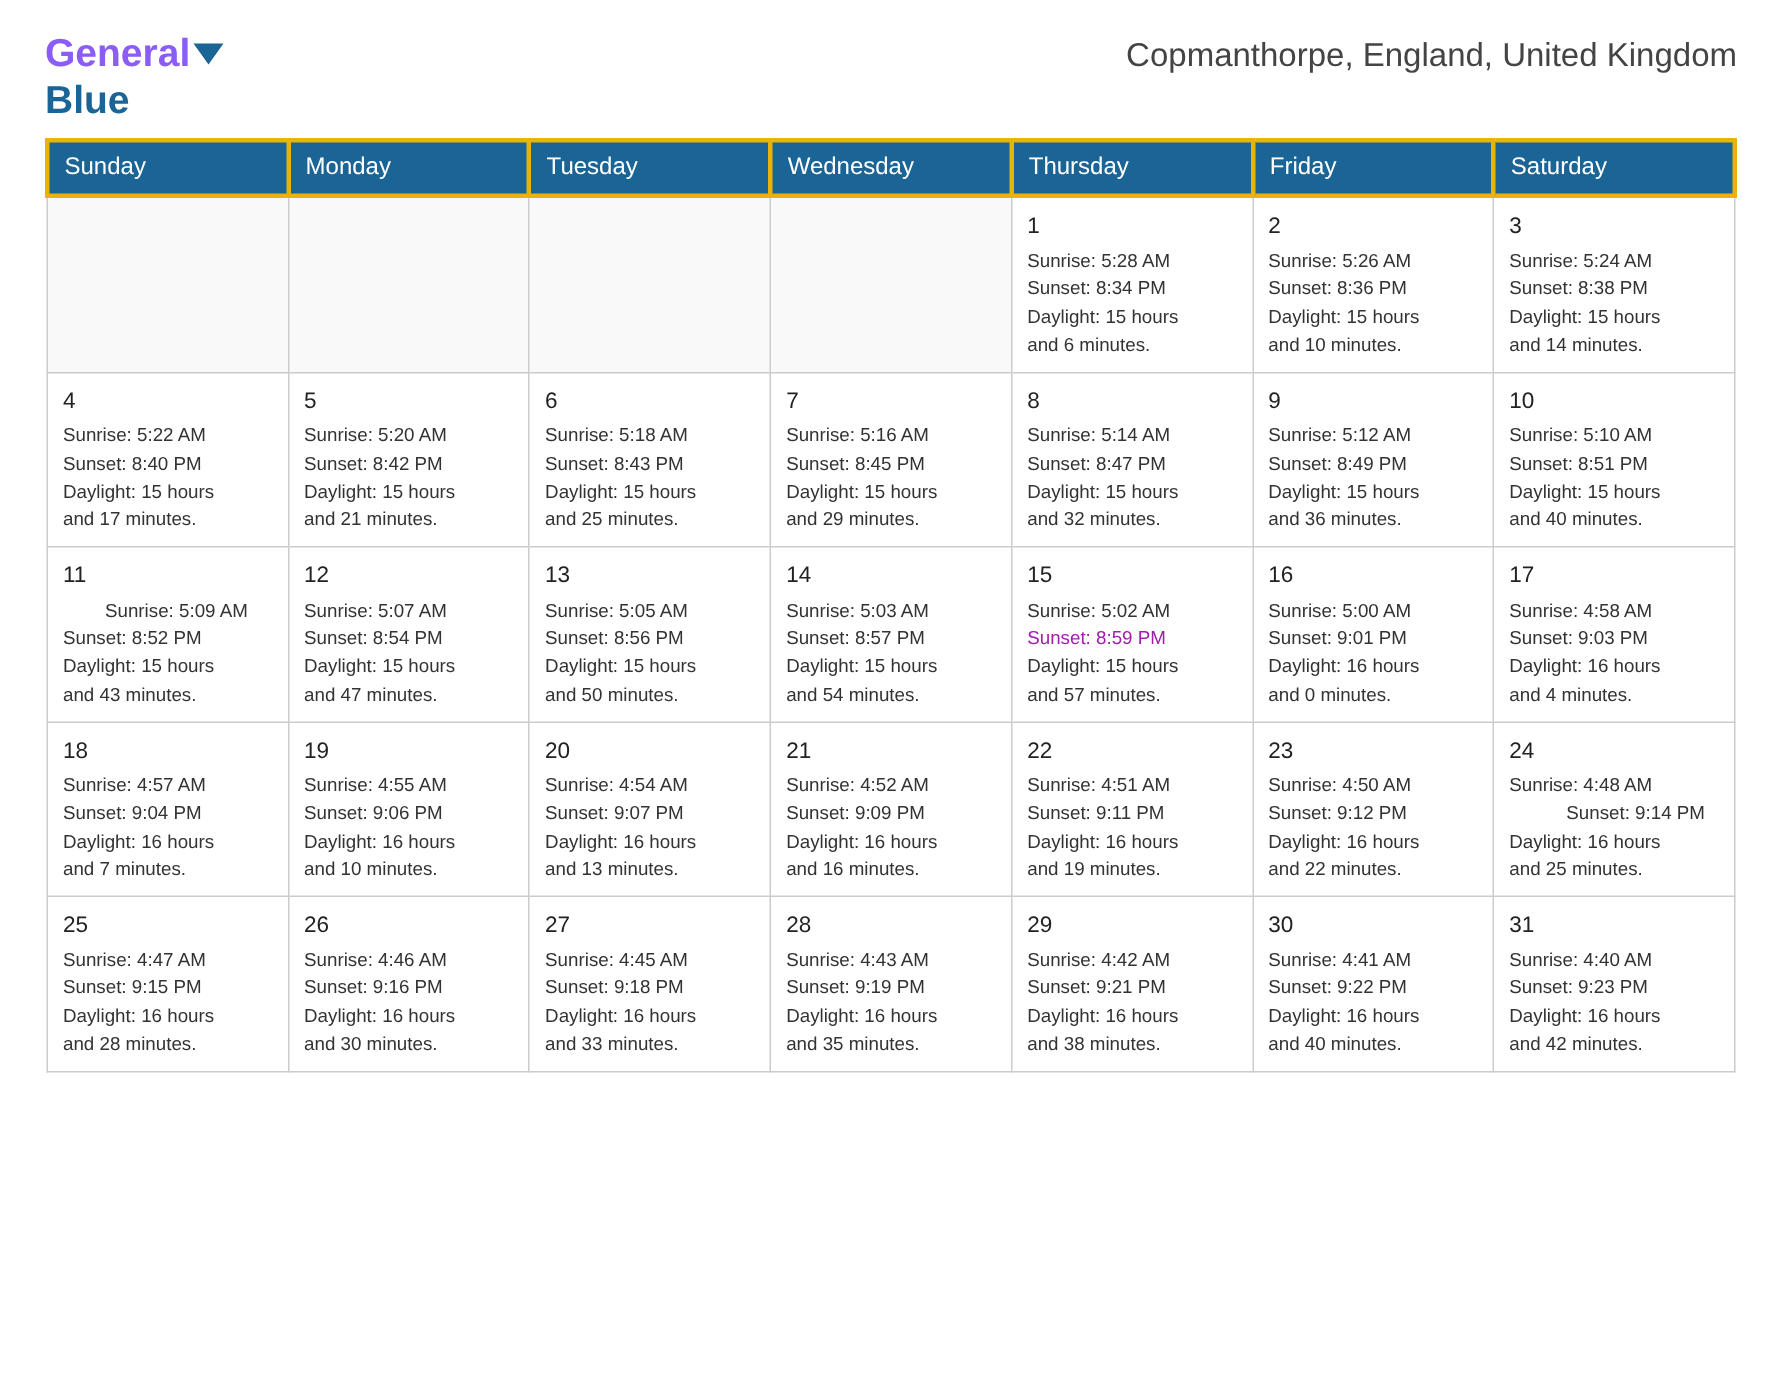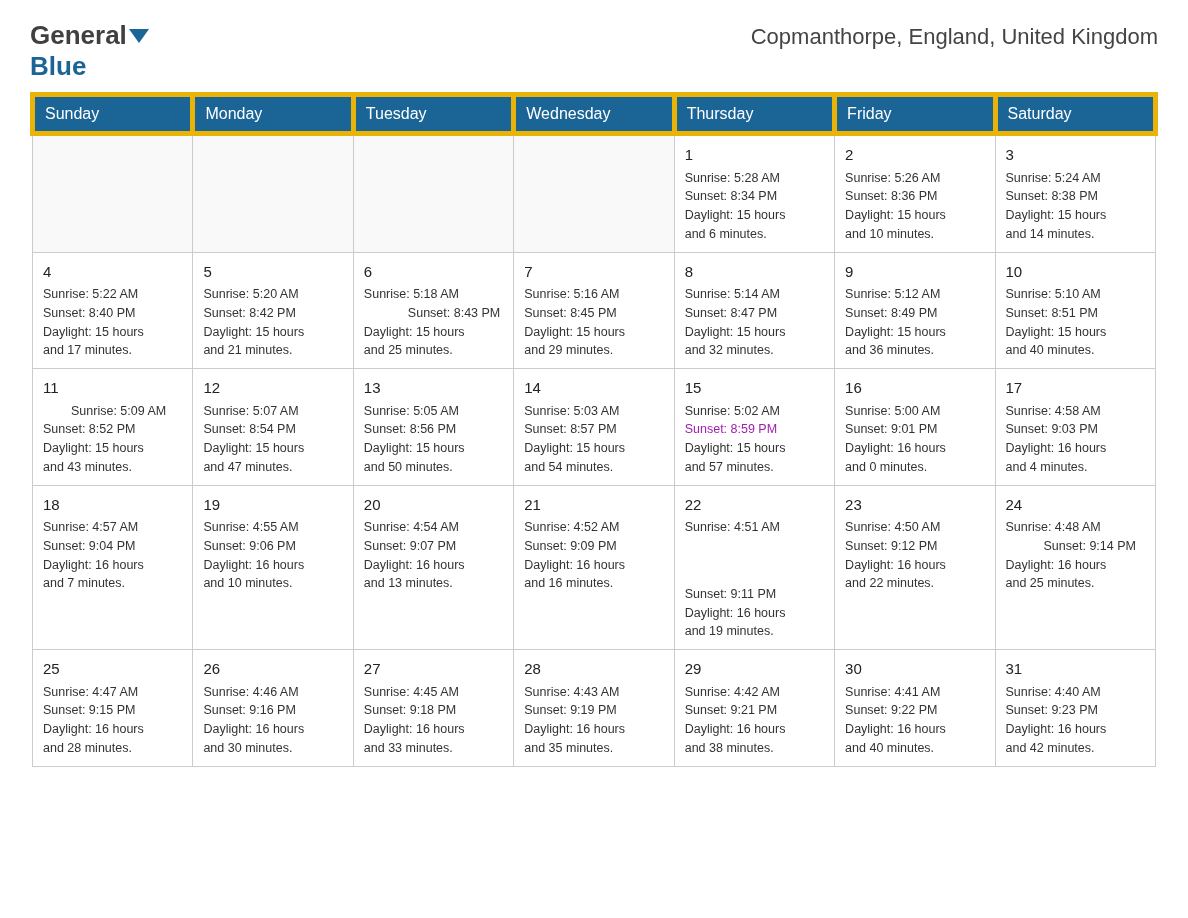--- a/index.html
+++ b/index.html
@@ -21,21 +21,21 @@
       flex-direction: column;
       align-items: flex-start;
     }
     .logo-text {
       display: flex;
       align-items: center;
       font-size: 26px;
       font-weight: bold;
       color: #333;
     }
-    .logo-general { color: #404040; text-align: right; }
+    .logo-general { color: #8b5cf6; text-align: right; }
     .logo-arrow {
       width: 0; height: 0;
       border-left: 10px solid transparent;
       border-right: 10px solid transparent;
       border-top: 14px solid #1a6496;
       margin: 0 2px;
       display: inline-block;
     }
     .logo-blue { color: #1a6496; font-size: 26px; font-weight: bold; }
     .title-block { text-align: right; }
@@ -55,21 +55,21 @@
       border-collapse: collapse;
       margin-top: 10px;
     }
     .calendar th {
       background-color: #1a6496;
       color: #fff;
       font-size: 16px;
       font-weight: normal;
       padding: 8px 10px;
       text-align: left;
-      border: 5px solid #eab308;
+      border: 3px solid #eab308;
     }
     .calendar td {
       vertical-align: top;
       padding: 8px 10px;
       border: 1px solid #ccc;
       width: 14.28%;
       font-size: 13px;
       color: #333;
       line-height: 1.5;
     }
@@ -154,21 +154,21 @@
         <td>
           <span class="day-num">5</span>
           <span style="display: block; font-size: 12.5px; color: rgb(51, 51, 51);">Sunrise: 5:20 AM</span>
           <span style="display: block; font-size: 12.5px; color: rgb(51, 51, 51);">Sunset: 8:42 PM</span>
           <span style="display: block; font-size: 12.5px; color: rgb(51, 51, 51);">Daylight: 15 hours</span>
           <span style="display: block; font-size: 12.5px; color: rgb(51, 51, 51);">and 21 minutes.</span>
         </td>
         <td>
           <span class="day-num">6</span>
           <span style="display: block; font-size: 12.5px; color: rgb(51, 51, 51);">Sunrise: 5:18 AM</span>
-          <span style="display: block; font-size: 12.5px; color: rgb(51, 51, 51); margin-left: 44px;">Sunset: 8:43 PM</span>
+          <span style="display: block; font-size: 12.5px; color: rgb(51, 51, 51);">Sunset: 8:43 PM</span>
           <span style="display: block; font-size: 12.5px; color: rgb(51, 51, 51);">Daylight: 15 hours</span>
           <span style="display: block; font-size: 12.5px; color: rgb(51, 51, 51);">and 25 minutes.</span>
         </td>
         <td>
           <span class="day-num">7</span>
           <span style="display: block; font-size: 12.5px; color: rgb(51, 51, 51);">Sunrise: 5:16 AM</span>
           <span style="display: block; font-size: 12.5px; color: rgb(51, 51, 51);">Sunset: 8:45 PM</span>
           <span style="display: block; font-size: 12.5px; color: rgb(51, 51, 51);">Daylight: 15 hours</span>
           <span style="display: block; font-size: 12.5px; color: rgb(51, 51, 51);">and 29 minutes.</span>
         </td>
@@ -270,21 +270,21 @@
         <td>
           <span class="day-num">21</span>
           <span style="display: block; font-size: 12.5px; color: rgb(51, 51, 51);">Sunrise: 4:52 AM</span>
           <span style="display: block; font-size: 12.5px; color: rgb(51, 51, 51);">Sunset: 9:09 PM</span>
           <span style="display: block; font-size: 12.5px; color: rgb(51, 51, 51);">Daylight: 16 hours</span>
           <span style="display: block; font-size: 12.5px; color: rgb(51, 51, 51);">and 16 minutes.</span>
         </td>
         <td>
           <span class="day-num">22</span>
           <span style="display: block; font-size: 12.5px; color: rgb(51, 51, 51);">Sunrise: 4:51 AM</span>
-          <span style="display: block; font-size: 12.5px; color: rgb(51, 51, 51); margin-top: 48px;">Sunset: 9:11 PM</span>
+          <span style="display: block; font-size: 12.5px; color: rgb(51, 51, 51);">Sunset: 9:11 PM</span>
           <span style="display: block; font-size: 12.5px; color: rgb(51, 51, 51);">Daylight: 16 hours</span>
           <span style="display: block; font-size: 12.5px; color: rgb(51, 51, 51);">and 19 minutes.</span>
         </td>
         <td>
           <span class="day-num">23</span>
           <span style="display: block; font-size: 12.5px; color: rgb(51, 51, 51);">Sunrise: 4:50 AM</span>
           <span style="display: block; font-size: 12.5px; color: rgb(51, 51, 51);">Sunset: 9:12 PM</span>
           <span style="display: block; font-size: 12.5px; color: rgb(51, 51, 51);">Daylight: 16 hours</span>
           <span style="display: block; font-size: 12.5px; color: rgb(51, 51, 51);">and 22 minutes.</span>
         </td>

